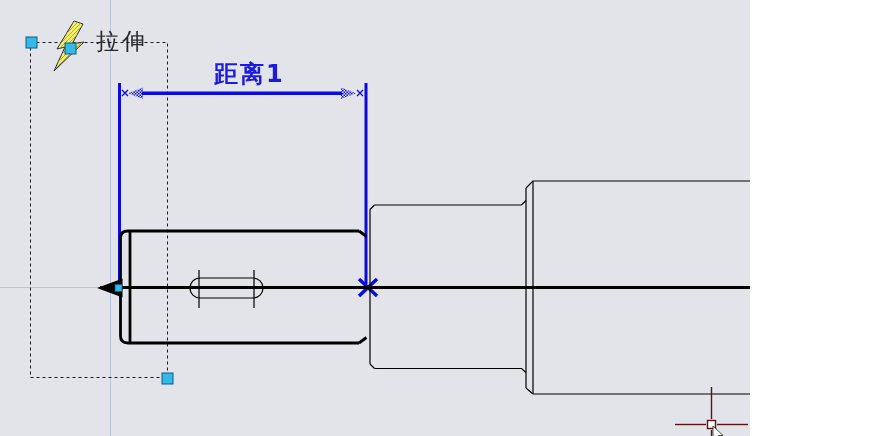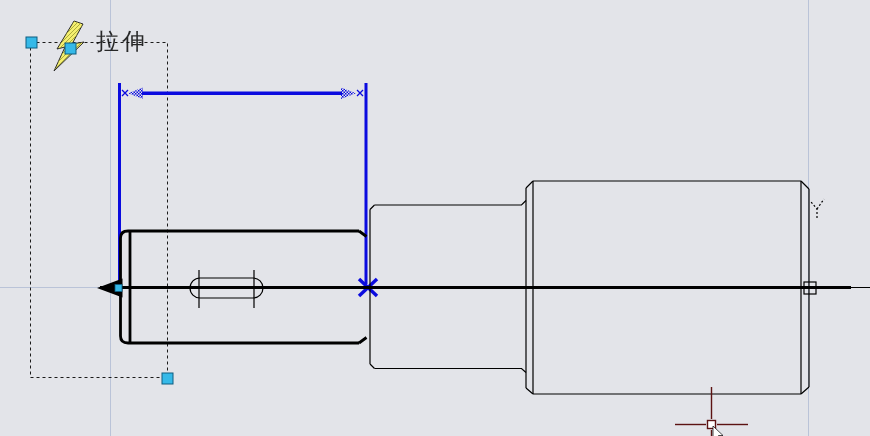--- a/index.html
+++ b/index.html
@@ -1,17 +1,17 @@
 <!DOCTYPE html>
 <html><head>
 <meta charset="utf-8">
 <style>
   html,body{margin:0;padding:0;}
   #stage{
-    position:relative;width:870px;height:436px;overflow:hidden;
+    position:relative;width:750px;height:436px;overflow:hidden;
     background:#e3e4e9;
     font-family:"DejaVu Sans","Liberation Sans",sans-serif;
   }
   #draw-svg{position:absolute;left:0;top:0;}
   .label{position:absolute;white-space:nowrap;line-height:1;}
   #action-label{
     left:96px;top:30px;font-size:23px;color:#141414;letter-spacing:3px;
     opacity:.9;
   }
   #param-label{
@@ -111,13 +111,14 @@
       <line x1="717" y1="424.5" x2="748" y2="424.5"></line>
       <line x1="711.5" y1="387" x2="711.5" y2="419"></line>
       <line x1="711.5" y1="430" x2="711.5" y2="436"></line>
       <rect x="707.5" y="420.5" width="8" height="8" fill="#ffffff"></rect>
     </g>
 
     <polygon points="713,426 713,440 716.5,436.5 719,441.5 721,440.5 718.5,435.5 723,435.5" fill="#ffffff" stroke="#000" stroke-width="0.7"></polygon>
   </svg>
 
   <div class="label" id="action-label">拉伸</div>
+  <div class="label" id="param-label">距离1</div>
 </div>
 
 </body></html>

